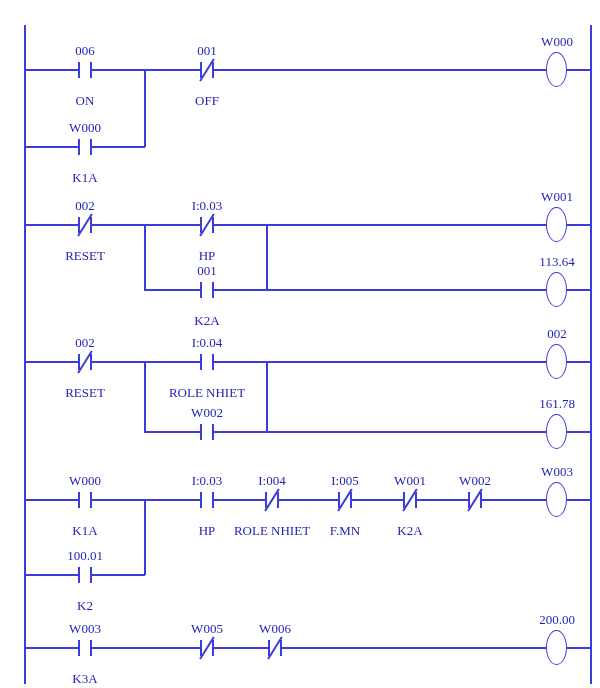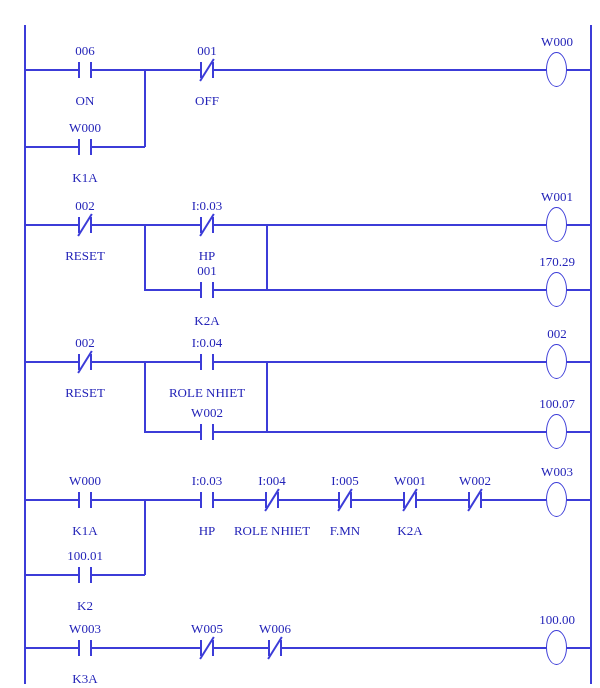--- a/index.html
+++ b/index.html
@@ -92,21 +92,21 @@
     <span class="bars"></span>
     <span class="addr">001</span>
     <span class="name">K2A</span>
   </div>
   <div class="coil" style="left:557px;top:225px">
     <span class="ellipse"></span>
     <span class="addr">W001</span>
   </div>
   <div class="coil" style="left:557px;top:290px">
     <span class="ellipse"></span>
-    <span class="addr">170.29</span>
+    <span class="addr">113.64</span>
   </div>
 
   <div class="contact" style="left:85px;top:362px">
     <span class="bars"></span>
     <span class="slash"></span>
     <span class="addr">002</span>
     <span class="name">RESET</span>
   </div>
   <div class="contact" style="left:207px;top:362px">
     <span class="bars"></span>
@@ -116,21 +116,21 @@
   <div class="contact" style="left:207px;top:432px">
     <span class="bars"></span>
     <span class="addr">W002</span>
   </div>
   <div class="coil" style="left:557px;top:362px">
     <span class="ellipse"></span>
     <span class="addr">002</span>
   </div>
   <div class="coil" style="left:557px;top:432px">
     <span class="ellipse"></span>
-    <span class="addr">100.07</span>
+    <span class="addr">161.78</span>
   </div>
 
   <div class="contact" style="left:85px;top:500px">
     <span class="bars"></span>
     <span class="addr">W000</span>
     <span class="name">K1A</span>
   </div>
   <div class="contact" style="left:207px;top:500px">
     <span class="bars"></span>
     <span class="addr">I:0.03</span>
@@ -179,16 +179,16 @@
     <span class="slash"></span>
     <span class="addr">W005</span>
   </div>
   <div class="contact" style="left:275px;top:648px">
     <span class="bars"></span>
     <span class="slash"></span>
     <span class="addr">W006</span>
   </div>
   <div class="coil" style="left:557px;top:648px">
     <span class="ellipse"></span>
-    <span class="addr">100.00</span>
+    <span class="addr">200.00</span>
   </div>
 
 </div>
 
 </body></html>

